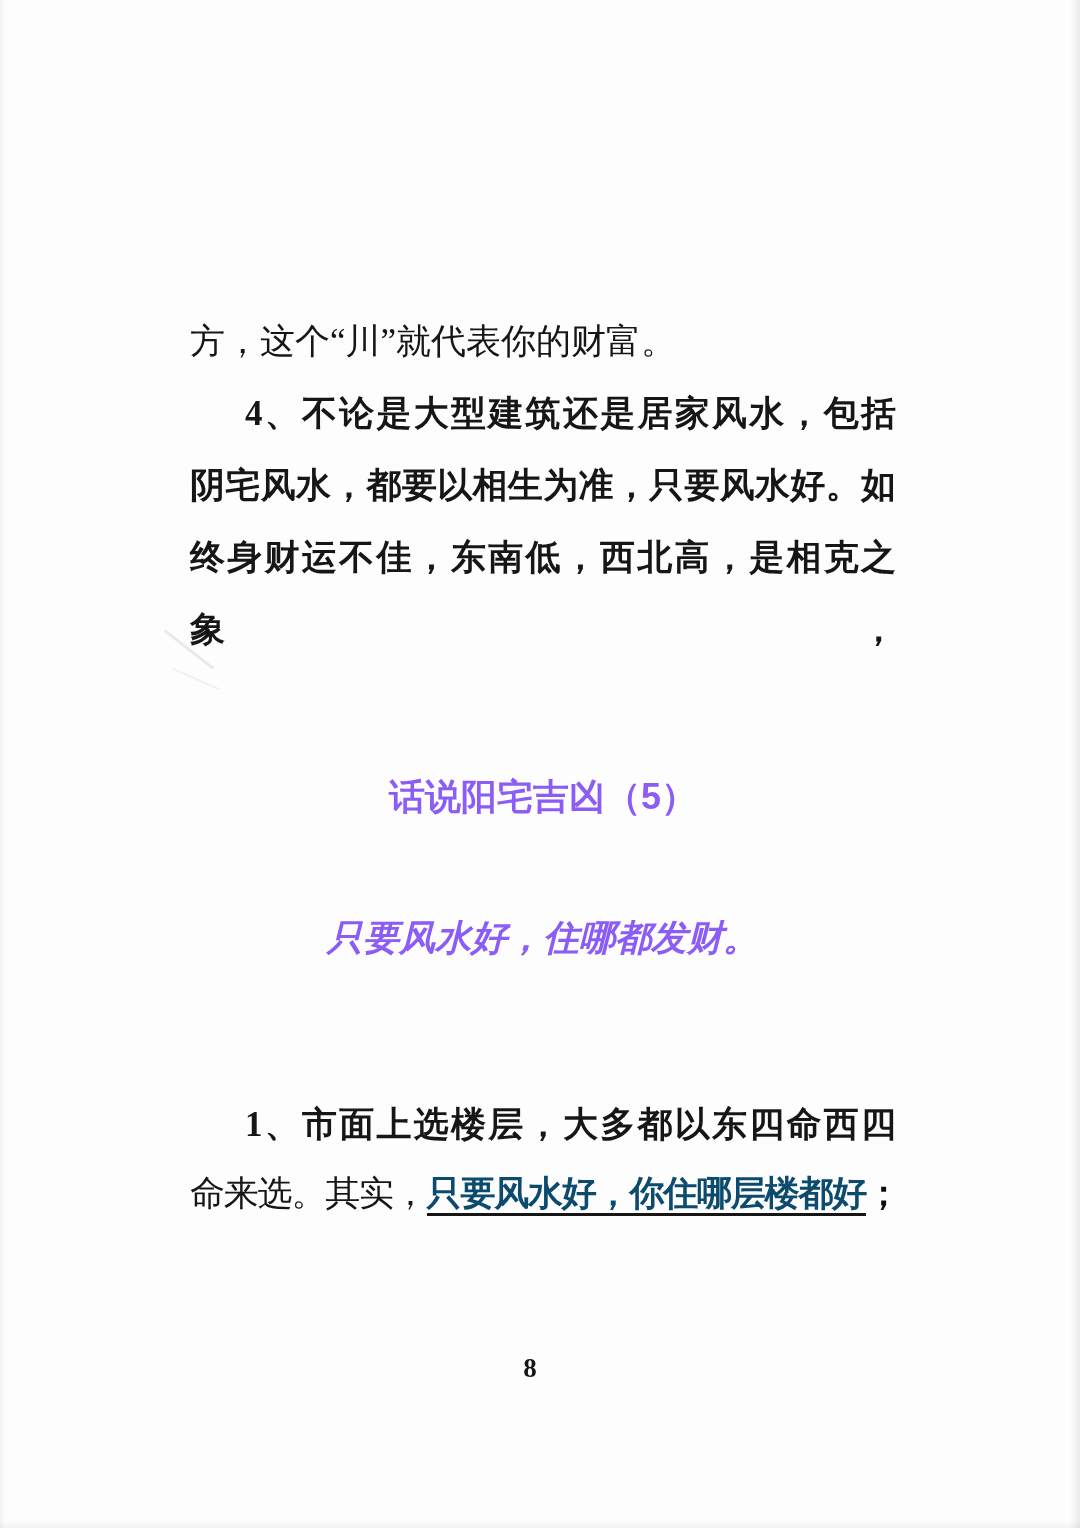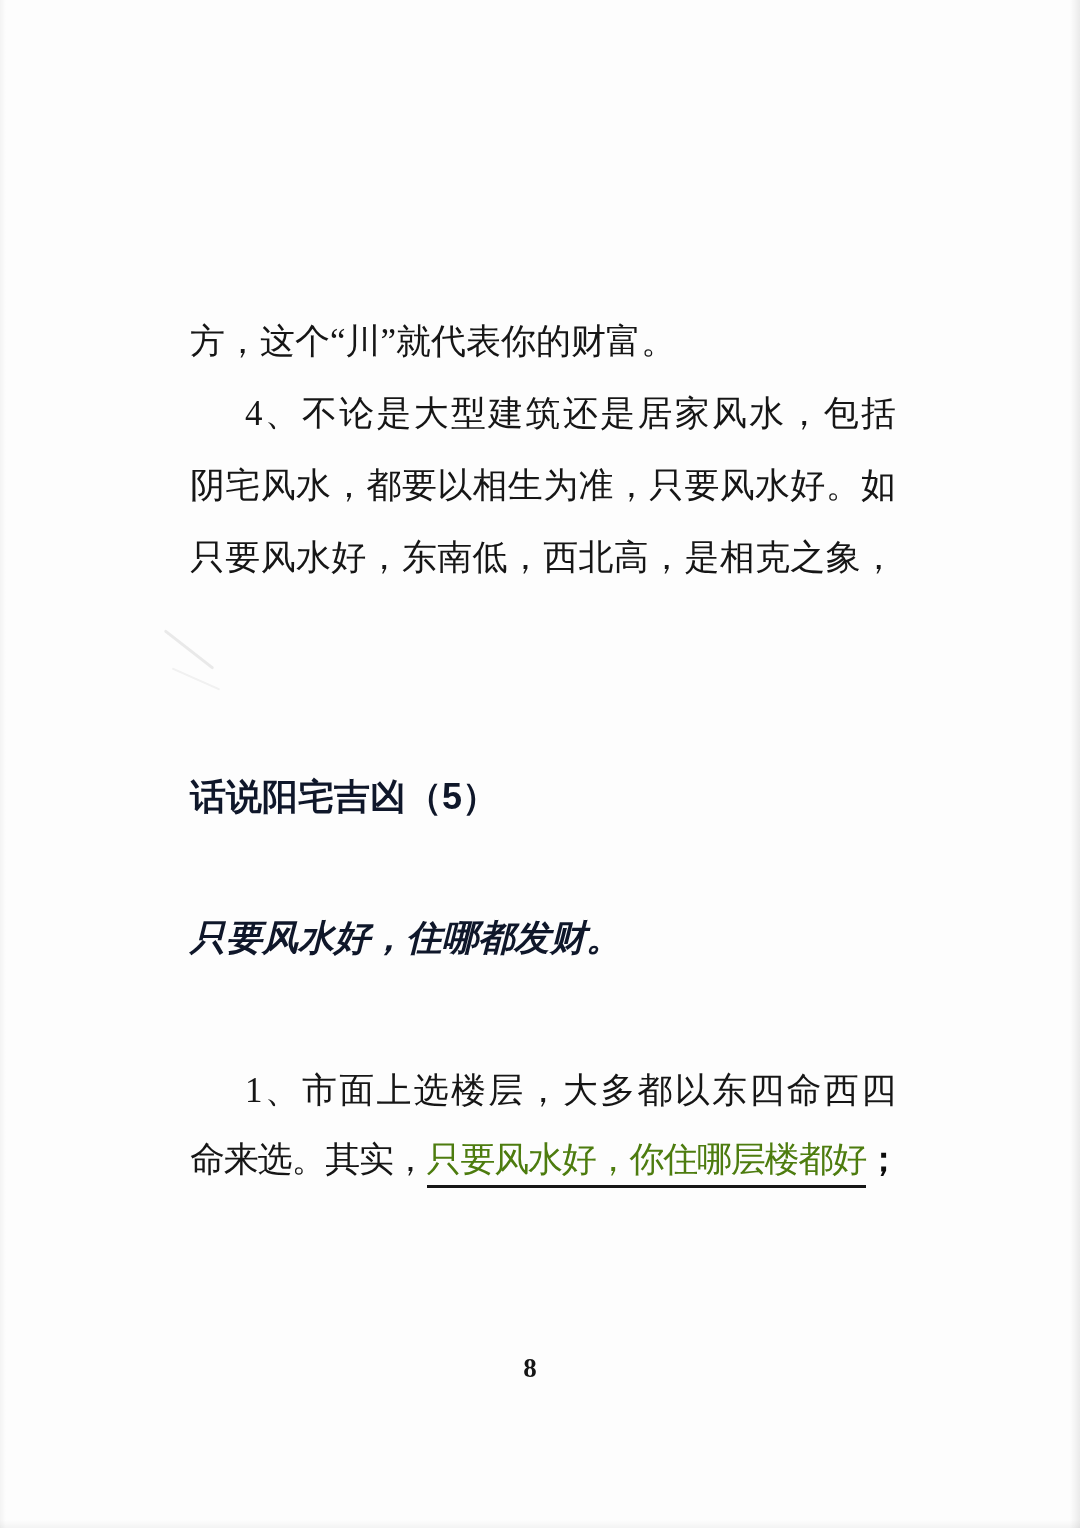--- a/index.html
+++ b/index.html
@@ -40,49 +40,51 @@
   .artifact-b { left: 170px; top: 678px; width: 52px; height: 2px; transform: rotate(24deg); opacity: 0.35; }
 
   .body-text {
     position: absolute;
     left: 190px;
     width: 706px;
     font-size: 35px;
     color: #161616;
   }
   .para1 { top: 306px; line-height: 72px; }
-  .para2 { top: 1057px; line-height: 68px; }
+  .para2 { top: 1091px; line-height: 68px; }
   .line { white-space: nowrap; }
   .line.justify {
     white-space: normal;
     text-align: justify;
     text-align-last: justify;
+    font-weight: bold;
   }
   .line.indent { text-indent: 55px; }
   .line.tight { letter-spacing: -1.2px; }
 
   .heading {
     position: absolute;
     left: 190px;
     width: 706px;
+    text-align: center;
     font-family: "Liberation Sans", "DejaVu Sans", sans-serif;
     font-weight: 700;
     font-size: 36px;
-    color: #0f172a;
+    color: #8b5cf6;
     line-height: 50px;
   }
   .heading1 { top: 772px; }
   .heading2 { top: 913px; font-style: italic; }
 
   .bold-underline {
     font-family: "Liberation Sans", "DejaVu Sans", sans-serif;
-    font-weight: 400;
-    color: #4d7c0f;
+    font-weight: 700;
+    color: #0c4a6e;
     border-bottom: 3px solid #161616;
-    padding-bottom: 7px;
+    padding-bottom: 1px;
   }
   .bold-only {
     font-family: "Liberation Sans", "DejaVu Sans", sans-serif;
     font-weight: 700;
     color: #0b0b0b;
   }
 
   .page-number {
     position: absolute;
     left: 0;
@@ -103,21 +105,21 @@
   <div class="edge-left"></div>
   <div class="edge-right"></div>
   <div class="edge-bottom"></div>
   <div class="artifact-a"></div>
   <div class="artifact-b"></div>
 
   <div class="body-text para1">
     <div class="line">方，这个“川”就代表你的财富。</div>
     <div class="line justify indent">4、不论是大型建筑还是居家风水，包括</div>
     <div class="line justify">阴宅风水，都要以相生为准，只要风水好。如</div>
-    <div class="line justify">只要风水好，东南低，西北高，是相克之象，</div>
+    <div class="line justify">终身财运不佳，东南低，西北高，是相克之象，</div>
   </div>
 
   <div class="heading heading1">话说阳宅吉凶（5）</div>
 
   <div class="heading heading2">只要风水好，住哪都发财。</div>
 
   <div class="body-text para2">
     <div class="line justify indent">1、市面上选楼层，大多都以东四命西四</div>
     <div class="line tight">
       <span>命来选。其实，</span><span class="bold-underline">只要风水好，你住哪层楼都好</span><span class="bold-only">；</span>

